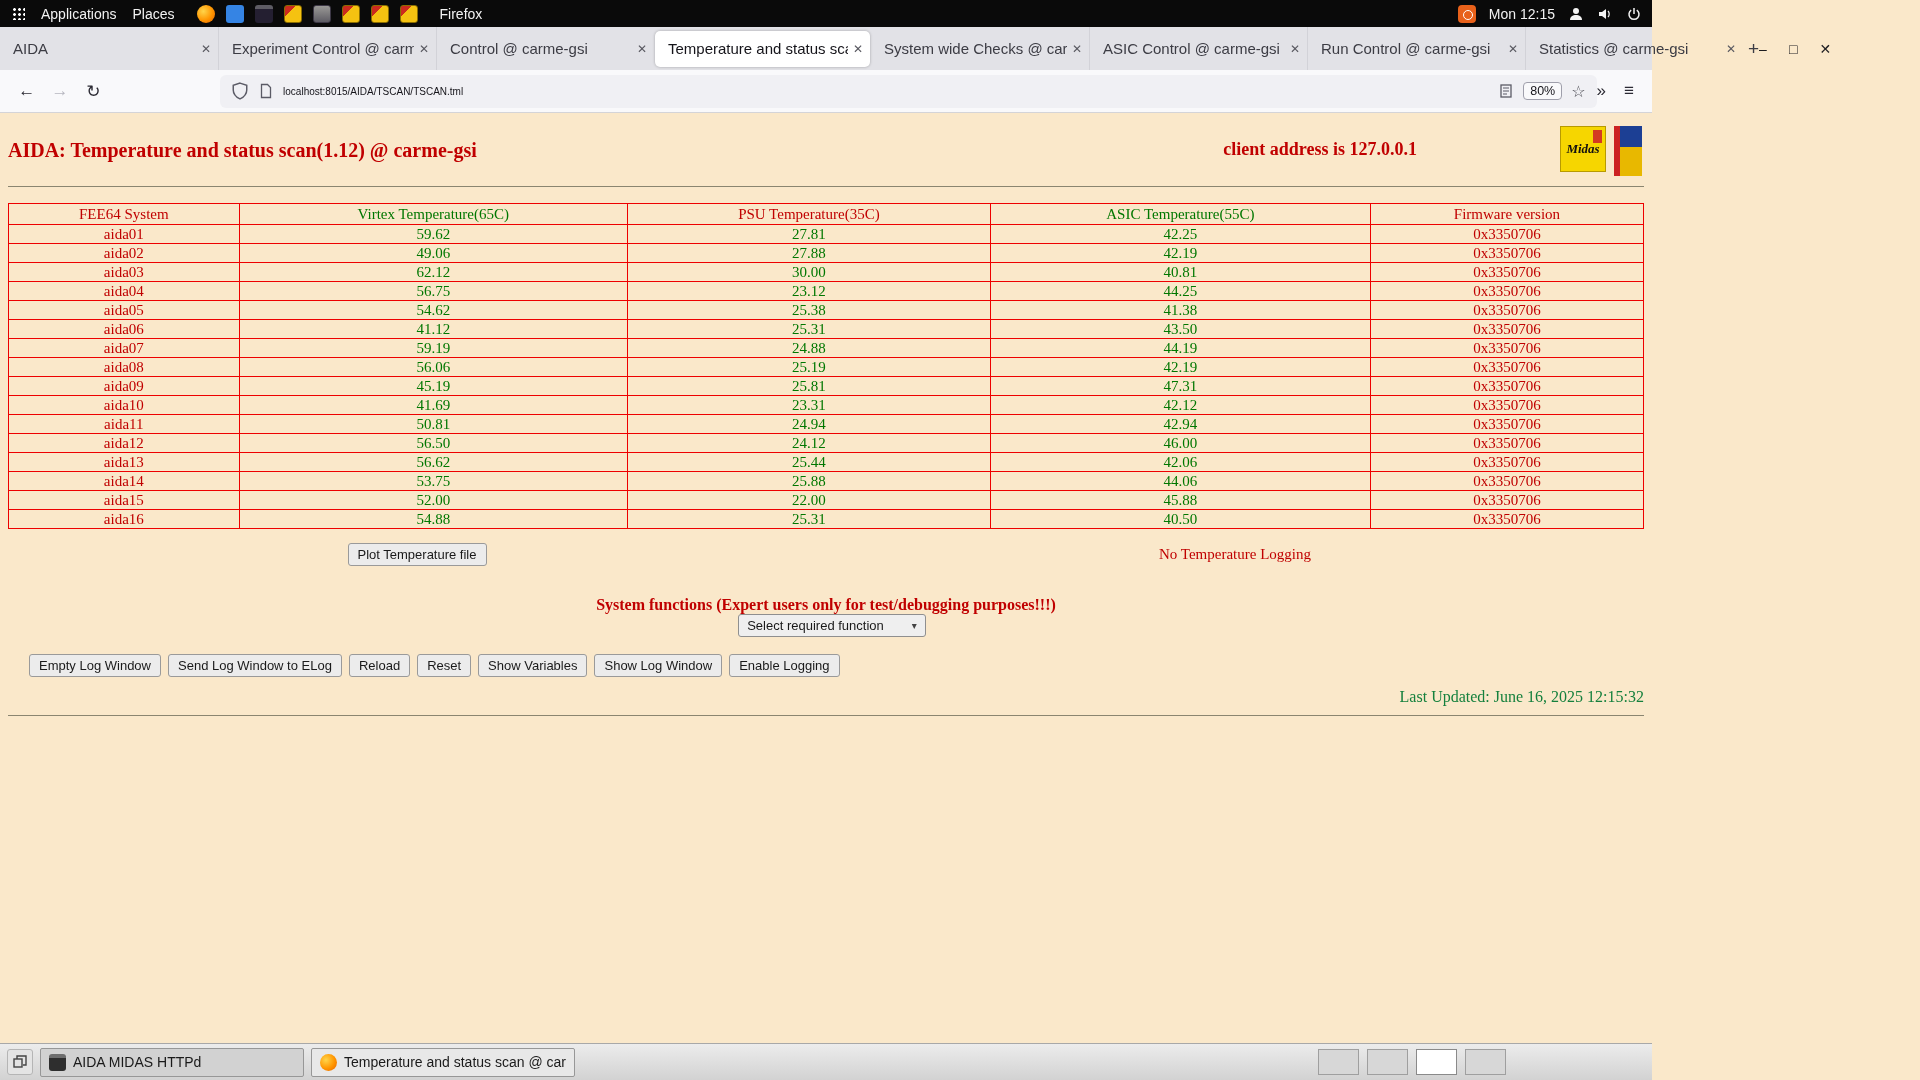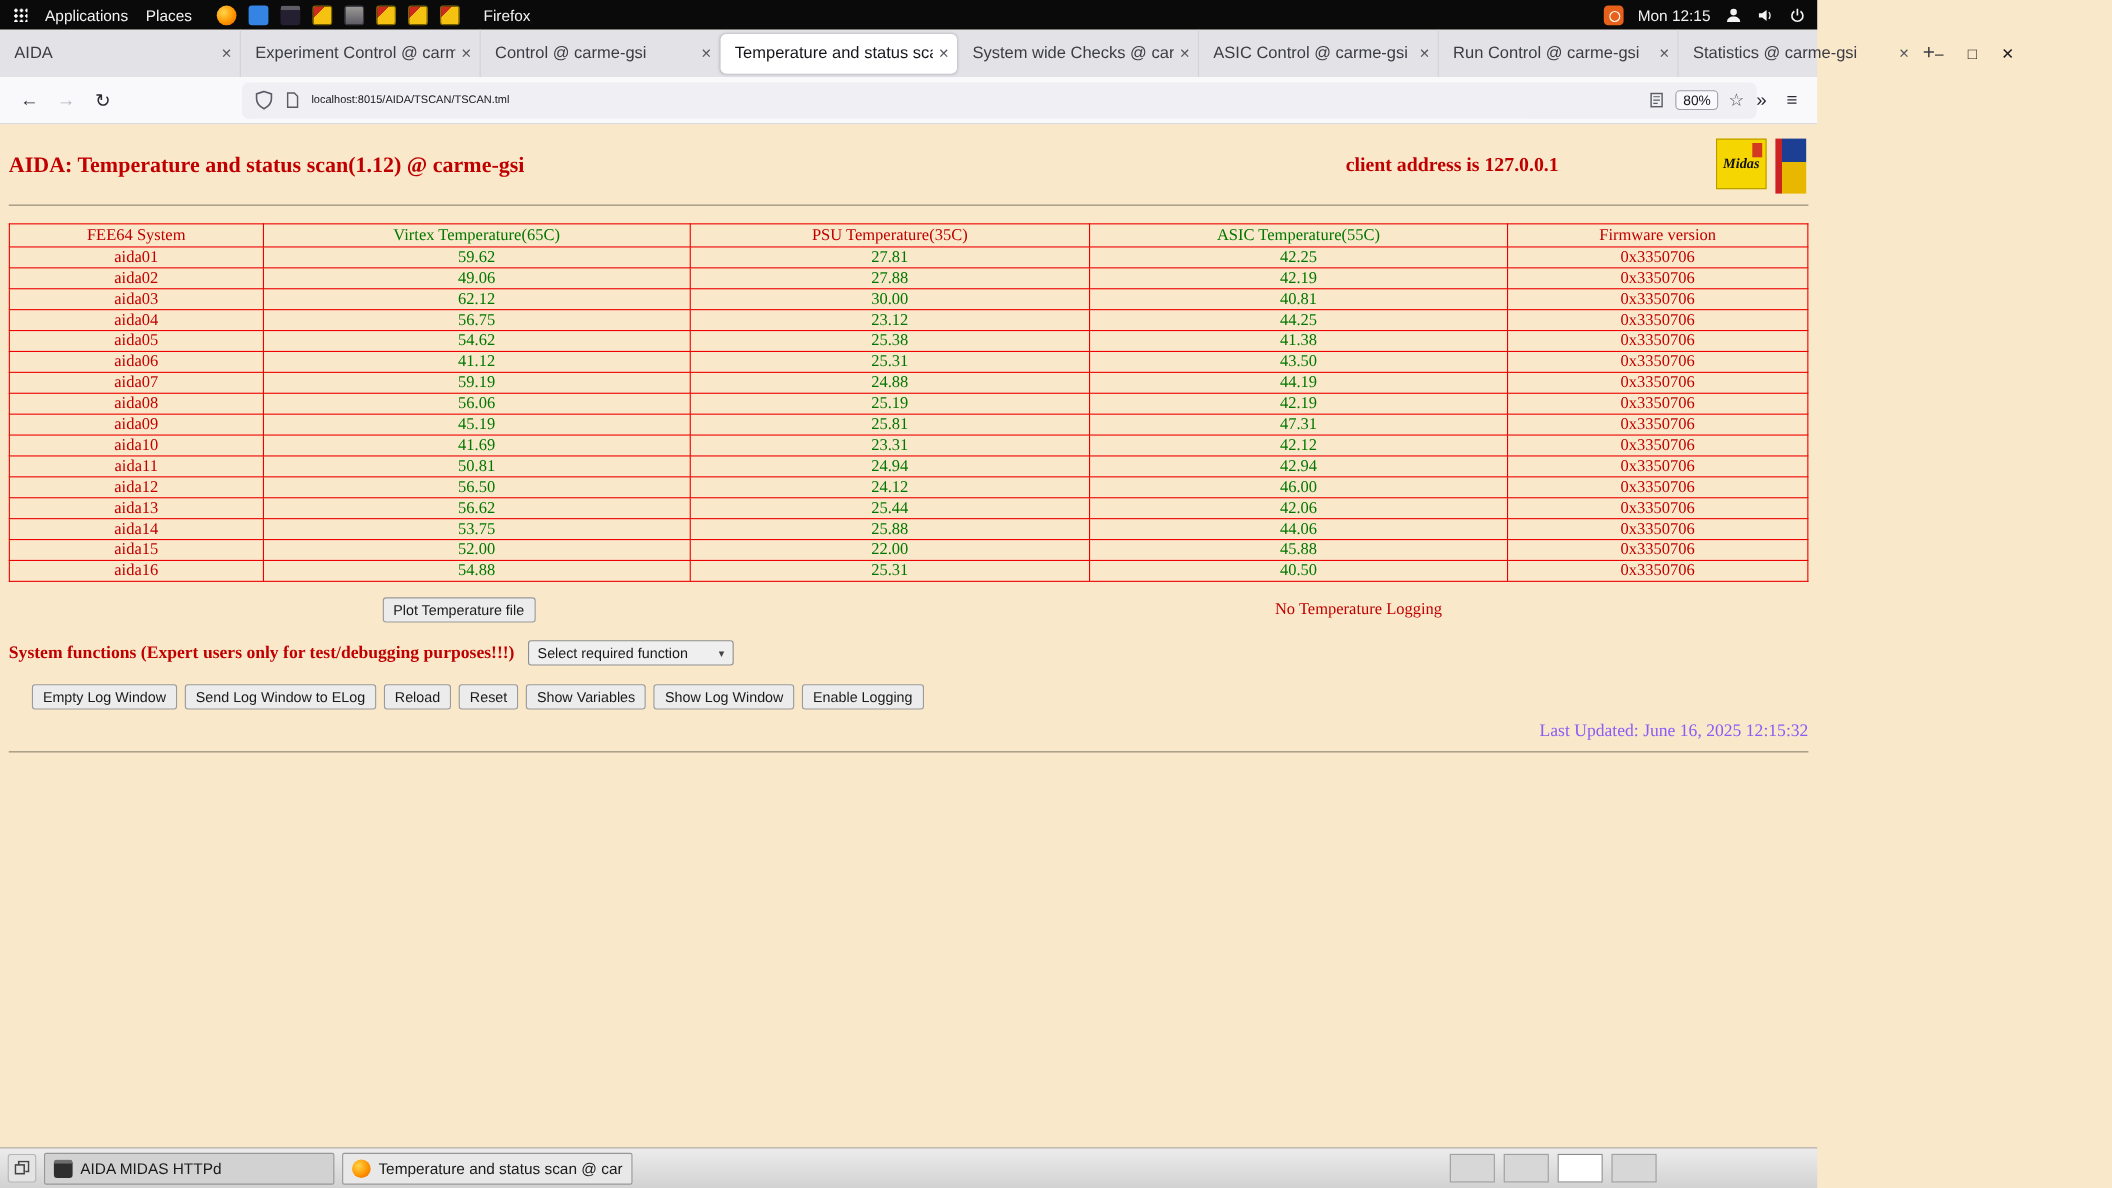--- a/index.html
+++ b/index.html
@@ -80,29 +80,29 @@
   .temps td { font-size:15px; height:18px; line-height:18px; border:1px solid #ee0000; text-align:center; padding:0; }
   .red { color:#c00000; }
   .green { color:#007700; }
 
   .btn { font-family:"Liberation Sans", sans-serif; font-size:13px; color:#1a1a1a; background:#ececec;
          border:1px solid #9a9a9a; border-radius:3px; padding:3px 9px; }
   .plot-row { display:flex; margin-top:14px; }
   .plot-row .half { width:50%; display:flex; justify-content:center; align-items:center; }
   .logging-status { color:#c00000; font-size:15px; }
 
-  .sysfunc-row { margin-top:16px; display:flex; align-items:center; }
+  .sysfunc-row { margin-top:30px; display:flex; align-items:center;flex-direction:column; }
   .sysfunc-label { color:#c00000; font-weight:bold; font-size:16px; }
   .select { margin-left:12px; display:inline-flex; align-items:center; gap:28px;
             font-family:"Liberation Sans", sans-serif; font-size:13px; color:#1a1a1a;
             background:#efefef; border:1px solid #8f8f8f; border-radius:3px; padding:3px 8px; }
   .select .arrow { font-size:10px; color:#444; }
 
   .actions-row { margin-top:17px; display:flex; gap:7px;margin-left:21px; }
-  .last-updated { text-align:right; color:#8b5cf6; font-size:16px; margin-top:11px; }
+  .last-updated { text-align:right; color:#15803d; font-size:16px; margin-top:11px; }
 
   
   .taskbar { height:37px; background:linear-gradient(#ececec,#d2d2d2); border-top:1px solid #a8a8a8;
              display:flex; align-items:center; padding:0 7px; gap:7px; position:relative; flex:none; }
   .show-desktop { width:26px; height:26px; display:flex; align-items:center; justify-content:center;
                   border:1px solid #b5b5b5; border-radius:3px; background:#e4e4e4; }
   .task { width:264px; height:29px; background:#d2d2d2; border:1px solid #979797; border-radius:2px;
           display:flex; align-items:center; gap:7px; padding:0 8px; font-size:14px; color:#1a1a1a; }
   .task.active { background:#e8e8e8; }
   .task-label { white-space:nowrap; overflow:hidden; }

